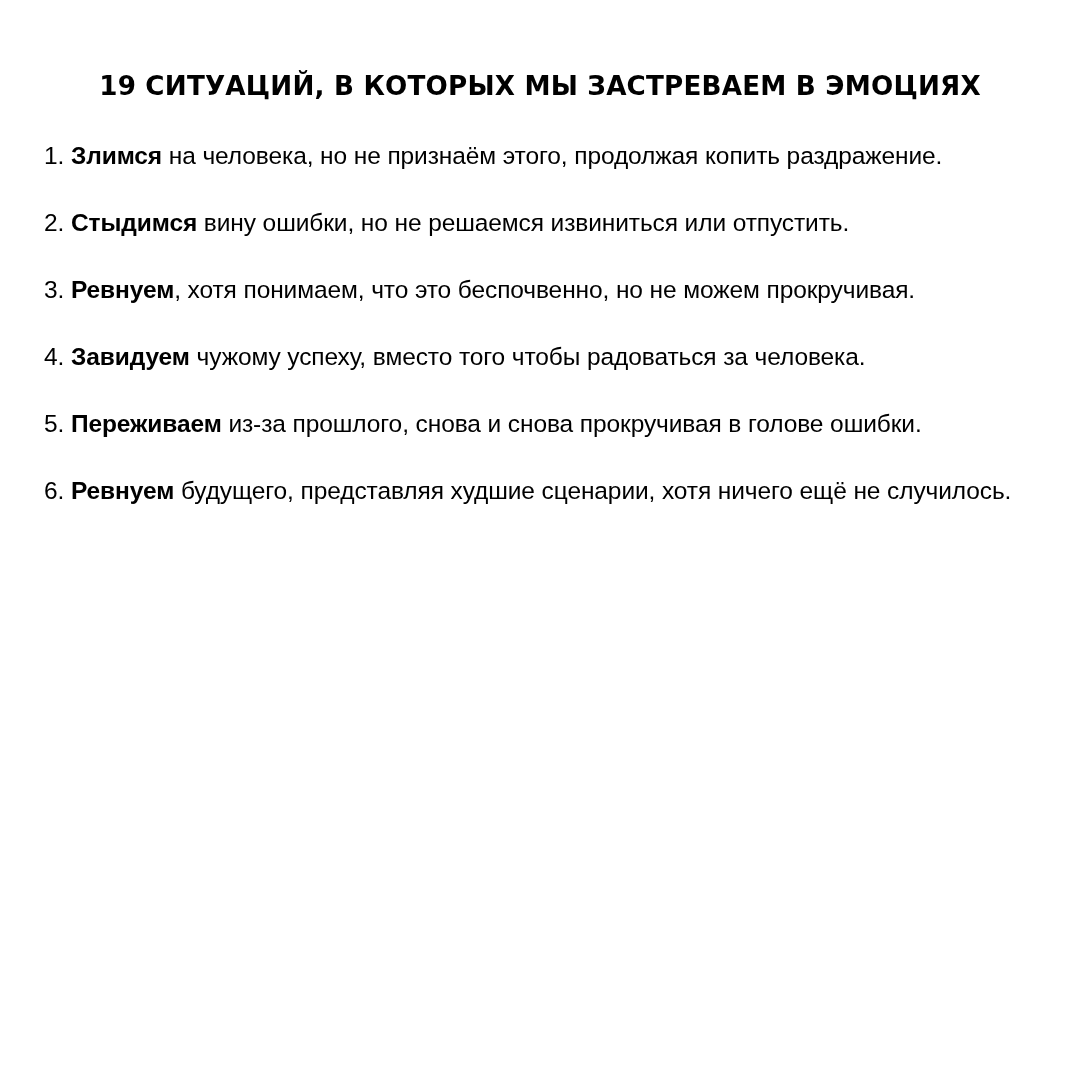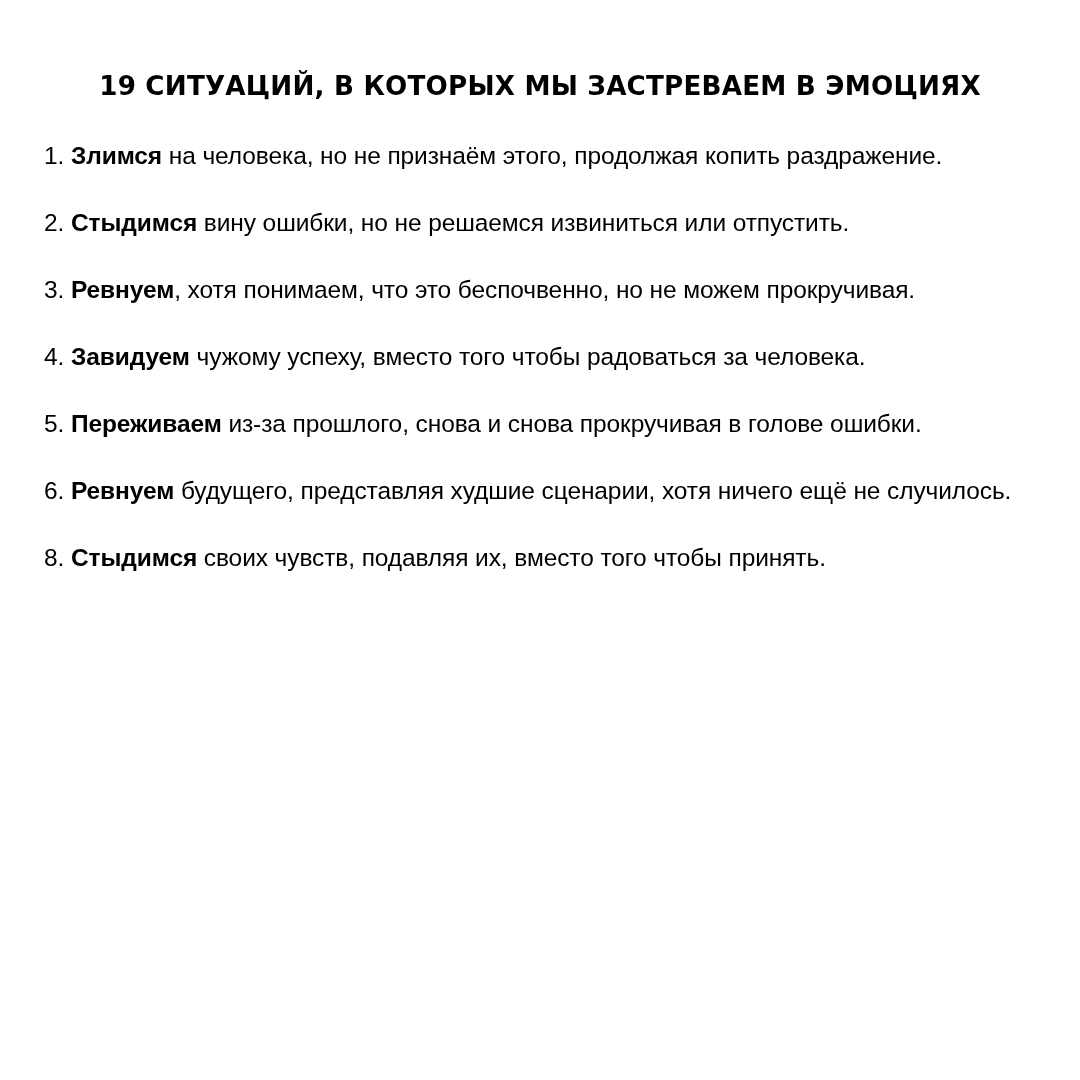--- a/index.html
+++ b/index.html
@@ -51,14 +51,13 @@
 
 <h1 class="title">19 СИТУАЦИЙ, В КОТОРЫХ МЫ ЗАСТРЕВАЕМ В ЭМОЦИЯХ</h1>
 
 <ul class="list">
   <li class="item"><span class="num">1.</span> <span class="lead">Злимся</span><span> на человека, но не признаём этого, продолжая копить раздражение.</span></li>
   <li class="item"><span class="num">2.</span> <span class="lead">Стыдимся</span><span> вину ошибки, но не решаемся извиниться или отпустить.</span></li>
   <li class="item"><span class="num">3.</span> <span class="lead">Ревнуем</span><span>, хотя понимаем, что это беспочвенно, но не можем прокручивая.</span></li>
   <li class="item"><span class="num">4.</span> <span class="lead">Завидуем</span><span> чужому успеху, вместо того чтобы радоваться за человека.</span></li>
   <li class="item"><span class="num">5.</span> <span class="lead">Переживаем</span><span> из-за прошлого, снова и снова прокручивая в голове ошибки.</span></li>
   <li class="item"><span class="num">6.</span> <span class="lead">Ревнуем</span><span> будущего, представляя худшие сценарии, хотя ничего ещё не случилось.</span></li>
-  <li class="item"><span class="num">8.</span> <span class="lead">Стыдимся</span><span> своих чувств, подавляя их, вместо того чтобы принять.</span></li>
 </ul>
 
 </body></html>

